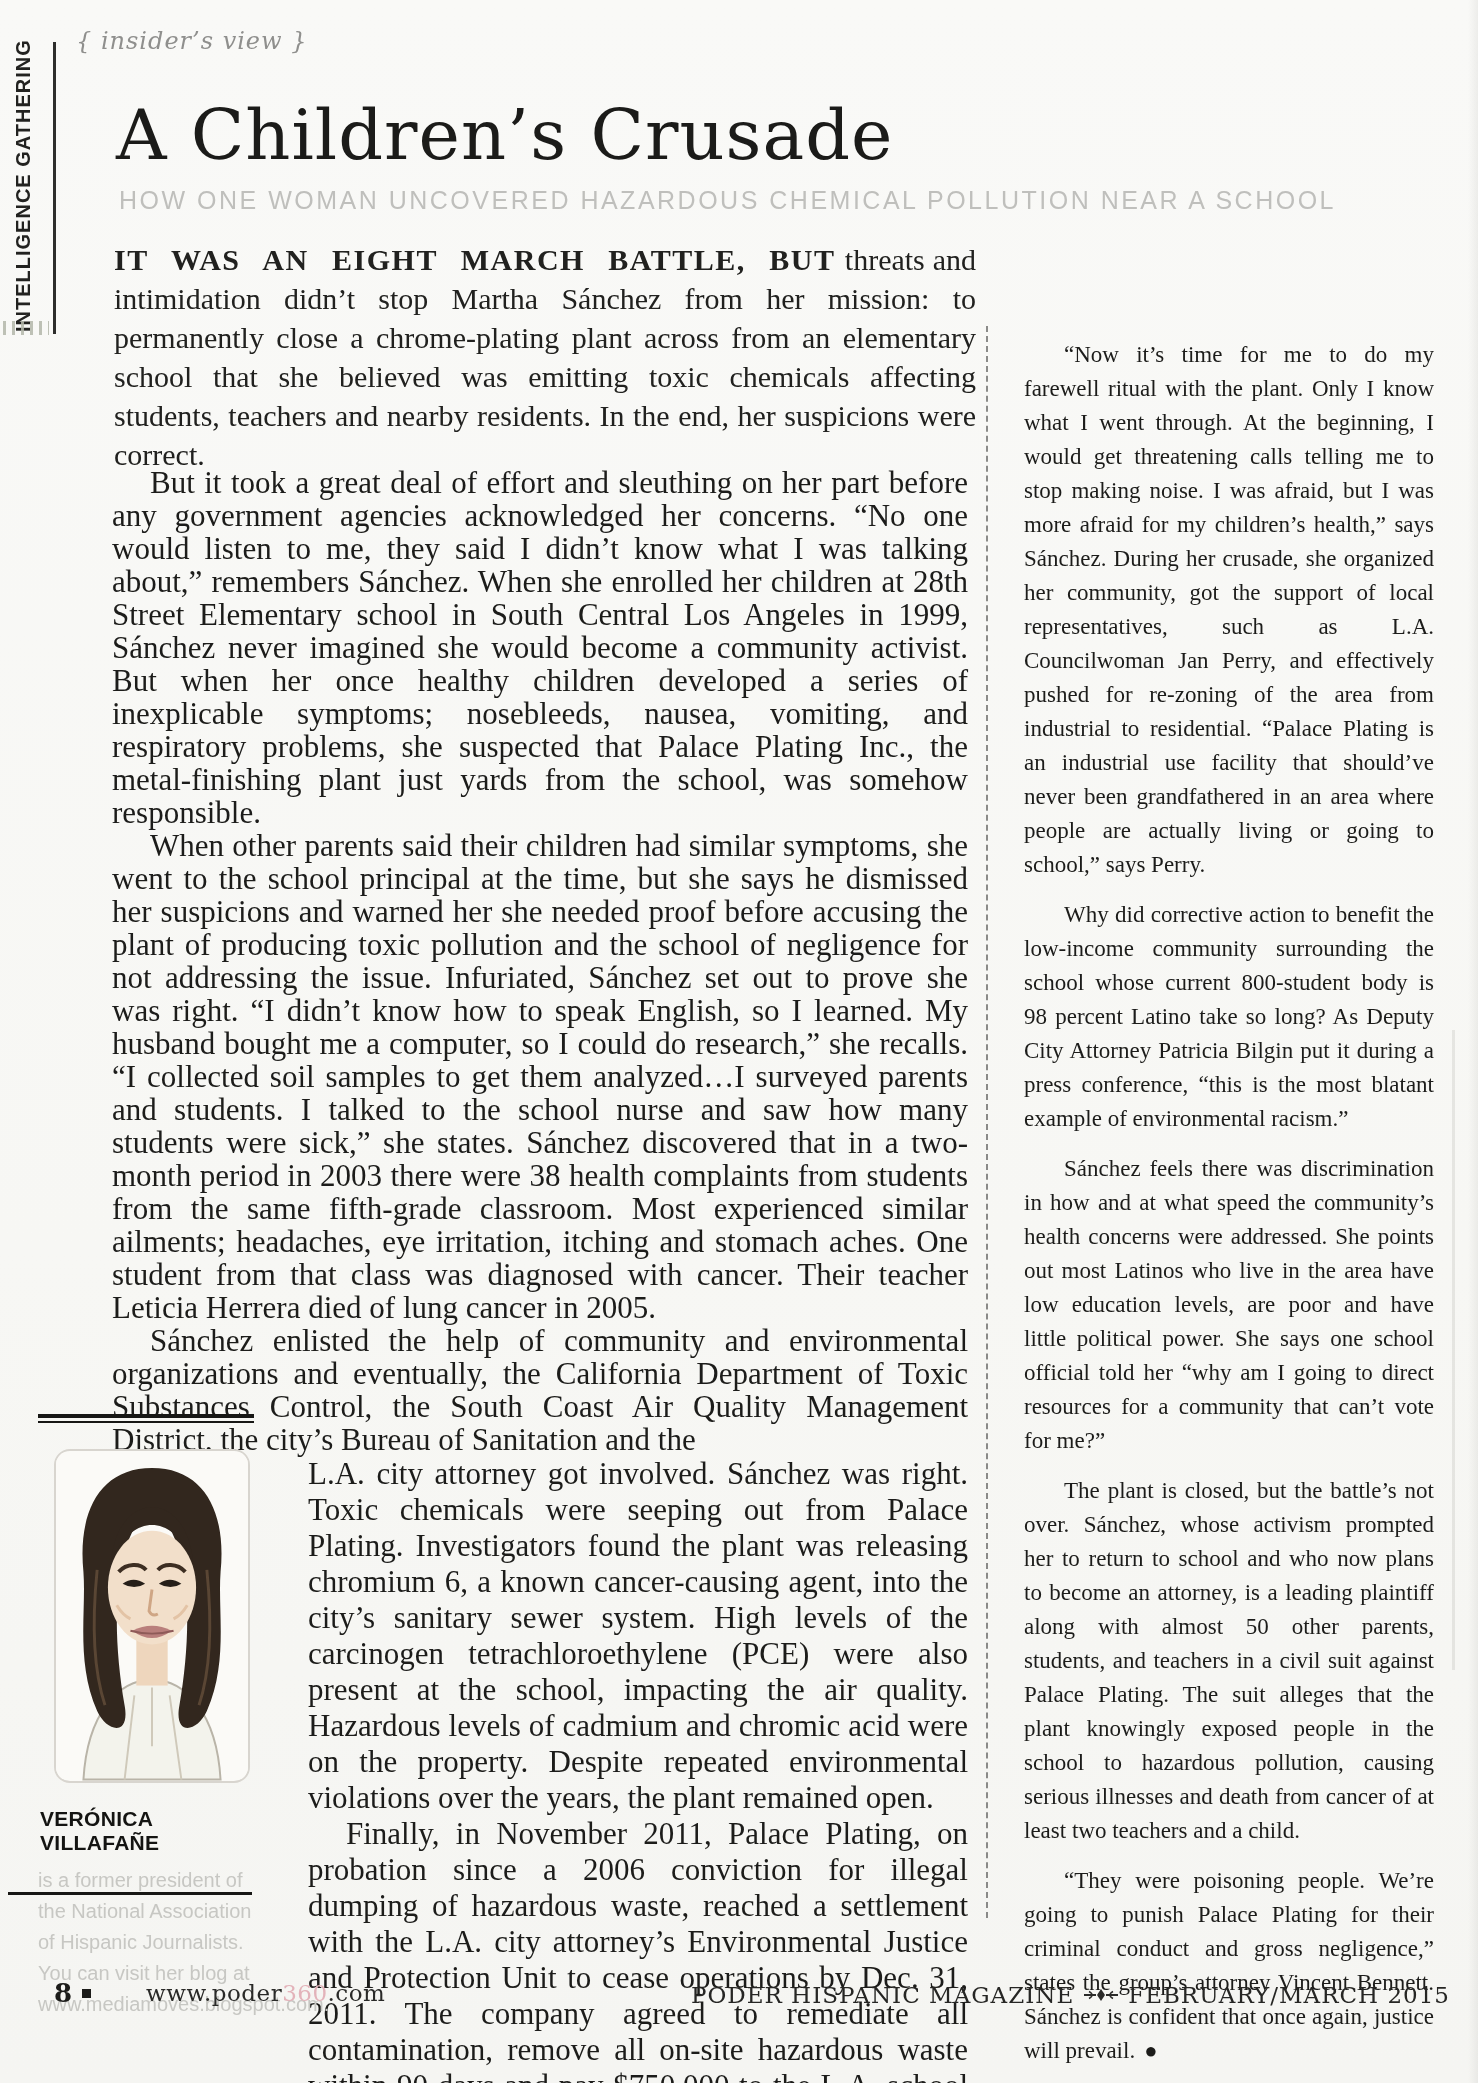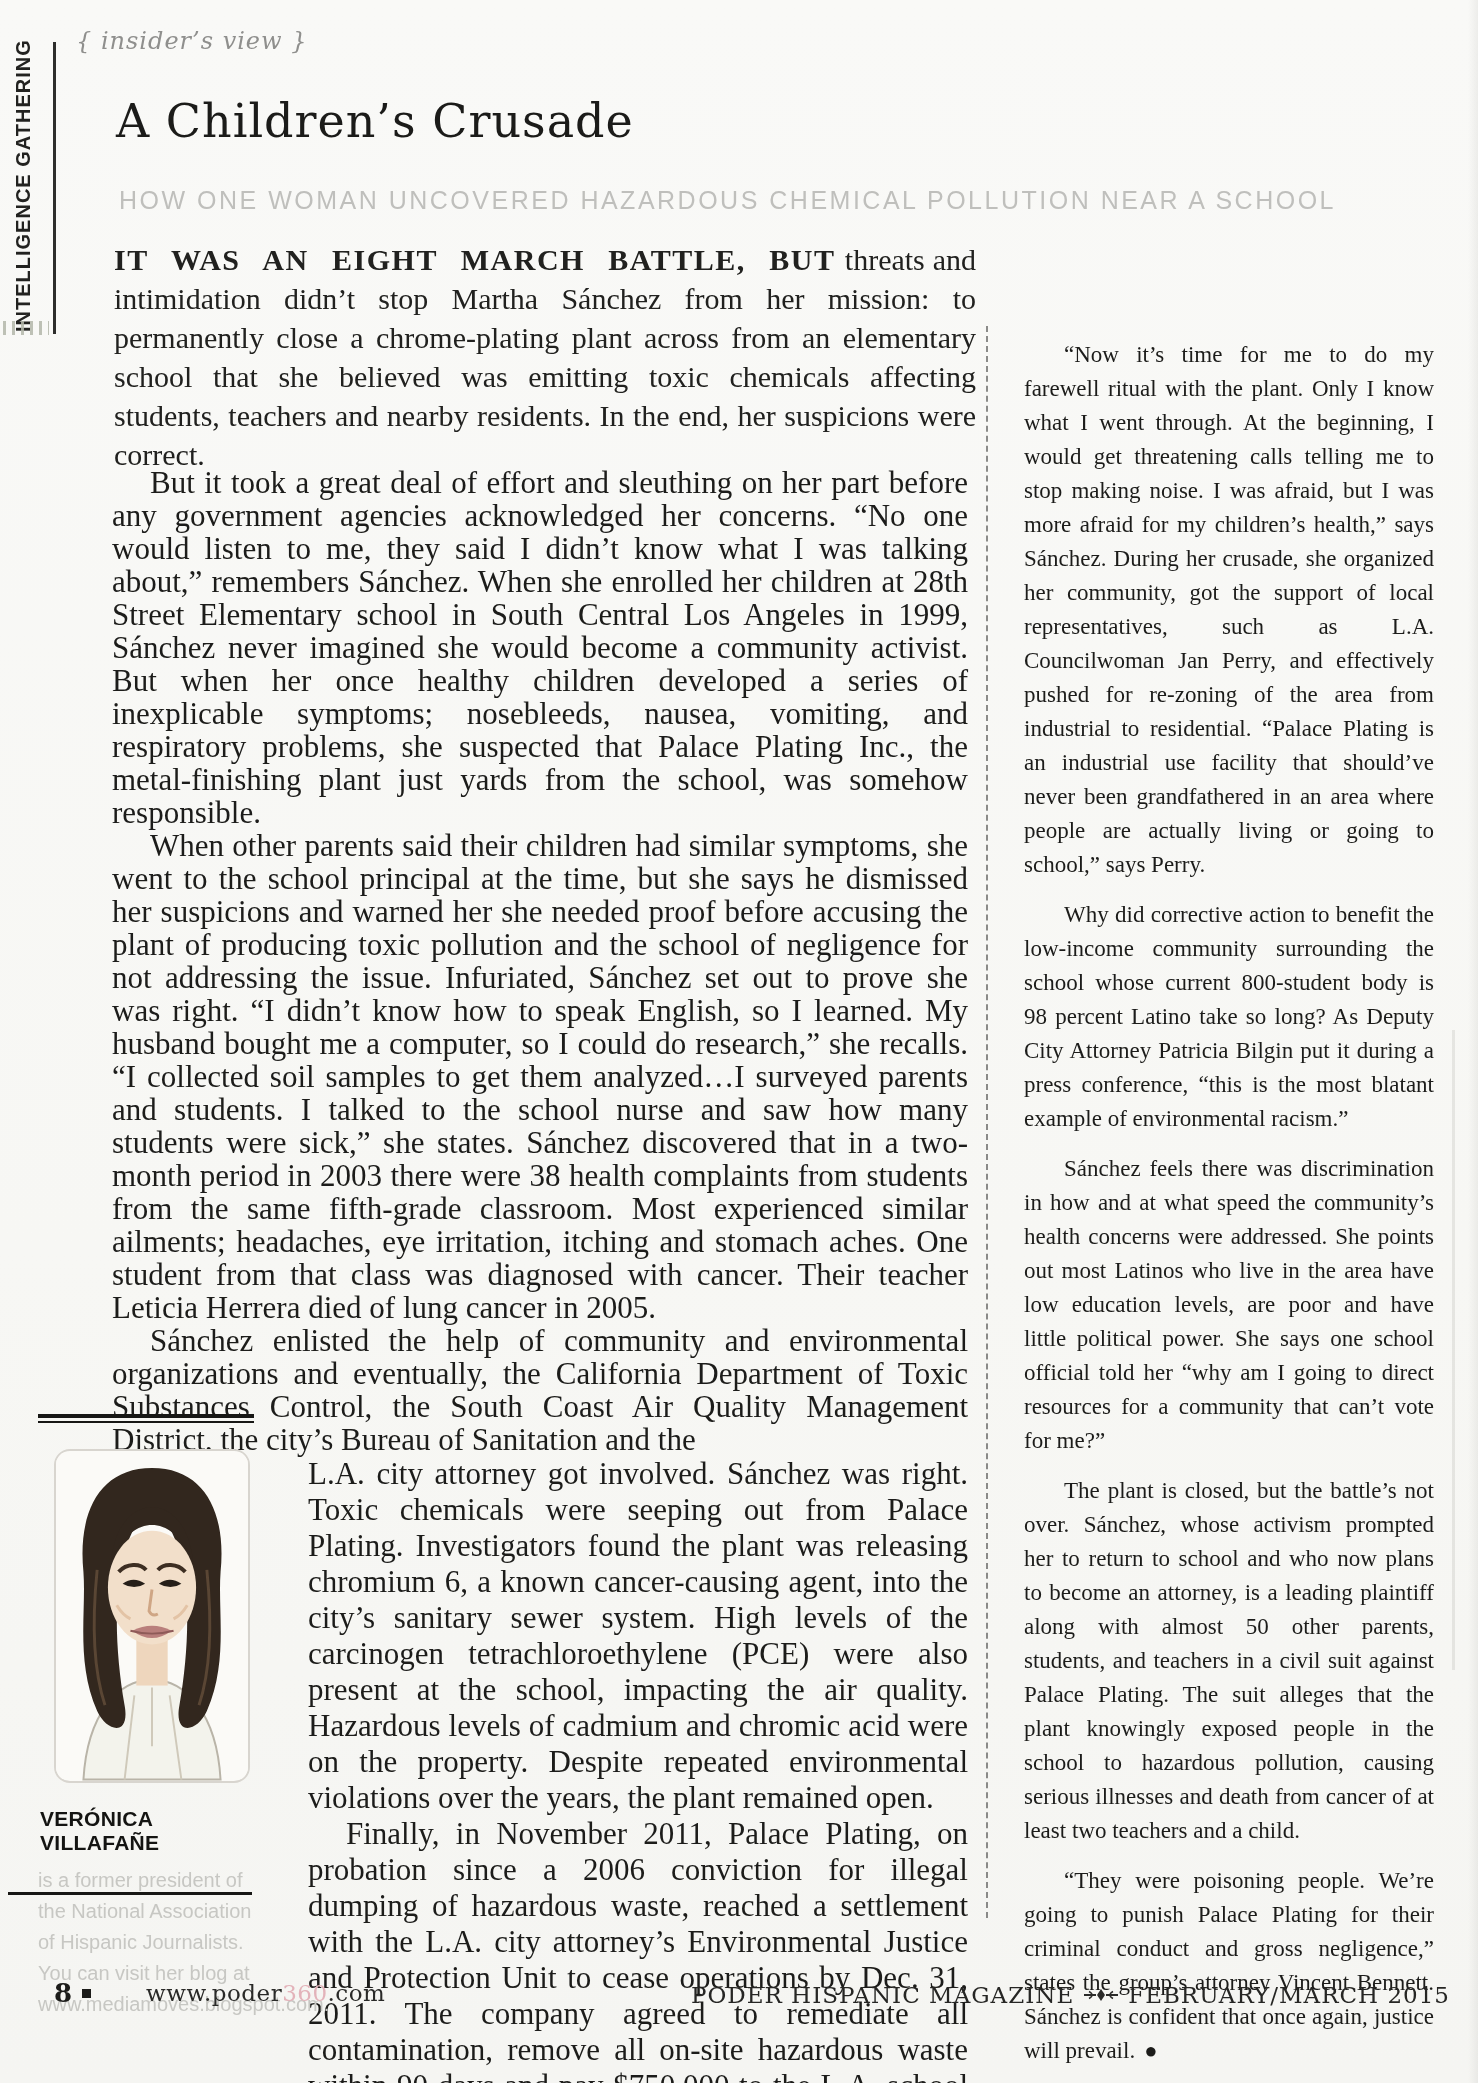--- a/index.html
+++ b/index.html
@@ -20,21 +20,21 @@
     font-family:"Liberation Sans", sans-serif; font-weight:bold; font-size:20px;
     letter-spacing:1px; color:#222220; white-space:nowrap;
   }
   .spine-rule{position:absolute; left:53px; top:42px; width:3px; height:292px; background:#2e2e2c;}
   .spine-barcode{position:absolute; left:3px; top:321px; width:46px; height:14px; opacity:.85;
     background:repeating-linear-gradient(90deg,#b3b7aa 0 3px, rgba(0,0,0,0) 3px 9px);}
   
   .section-label{position:absolute; left:76px; top:27px;
     font-family:"DejaVu Serif", serif; font-size:24px; color:#8f8f8d; letter-spacing:1px;font-style:italic;}
   .title{position:absolute; left:116px; top:94px;
-    font-family:"DejaVu Serif", serif; font-size:46px; color:#1b1b19; letter-spacing:1px; white-space:nowrap;}
+    font-family:"DejaVu Serif", serif; font-size:70px; color:#1b1b19; letter-spacing:1px; white-space:nowrap;}
   .subtitle{position:absolute; left:119px; top:186px;
     font-family:"Liberation Sans", sans-serif; font-size:25px; letter-spacing:2.5px;
     color:#bfbfbc; white-space:nowrap;}
   
   .lede{position:absolute; left:114px; top:240px; width:862px;
     font-size:30px; line-height:39px; text-align:justify; text-align-last:justify; color:#21211f;}
   .lede-intro{font-weight:bold; letter-spacing:1.5px; word-spacing:14px;}
   .lede-intro::after{content:" "; word-spacing:normal;}
   
   .left-col{position:absolute; left:112px; top:466px; width:856px;

